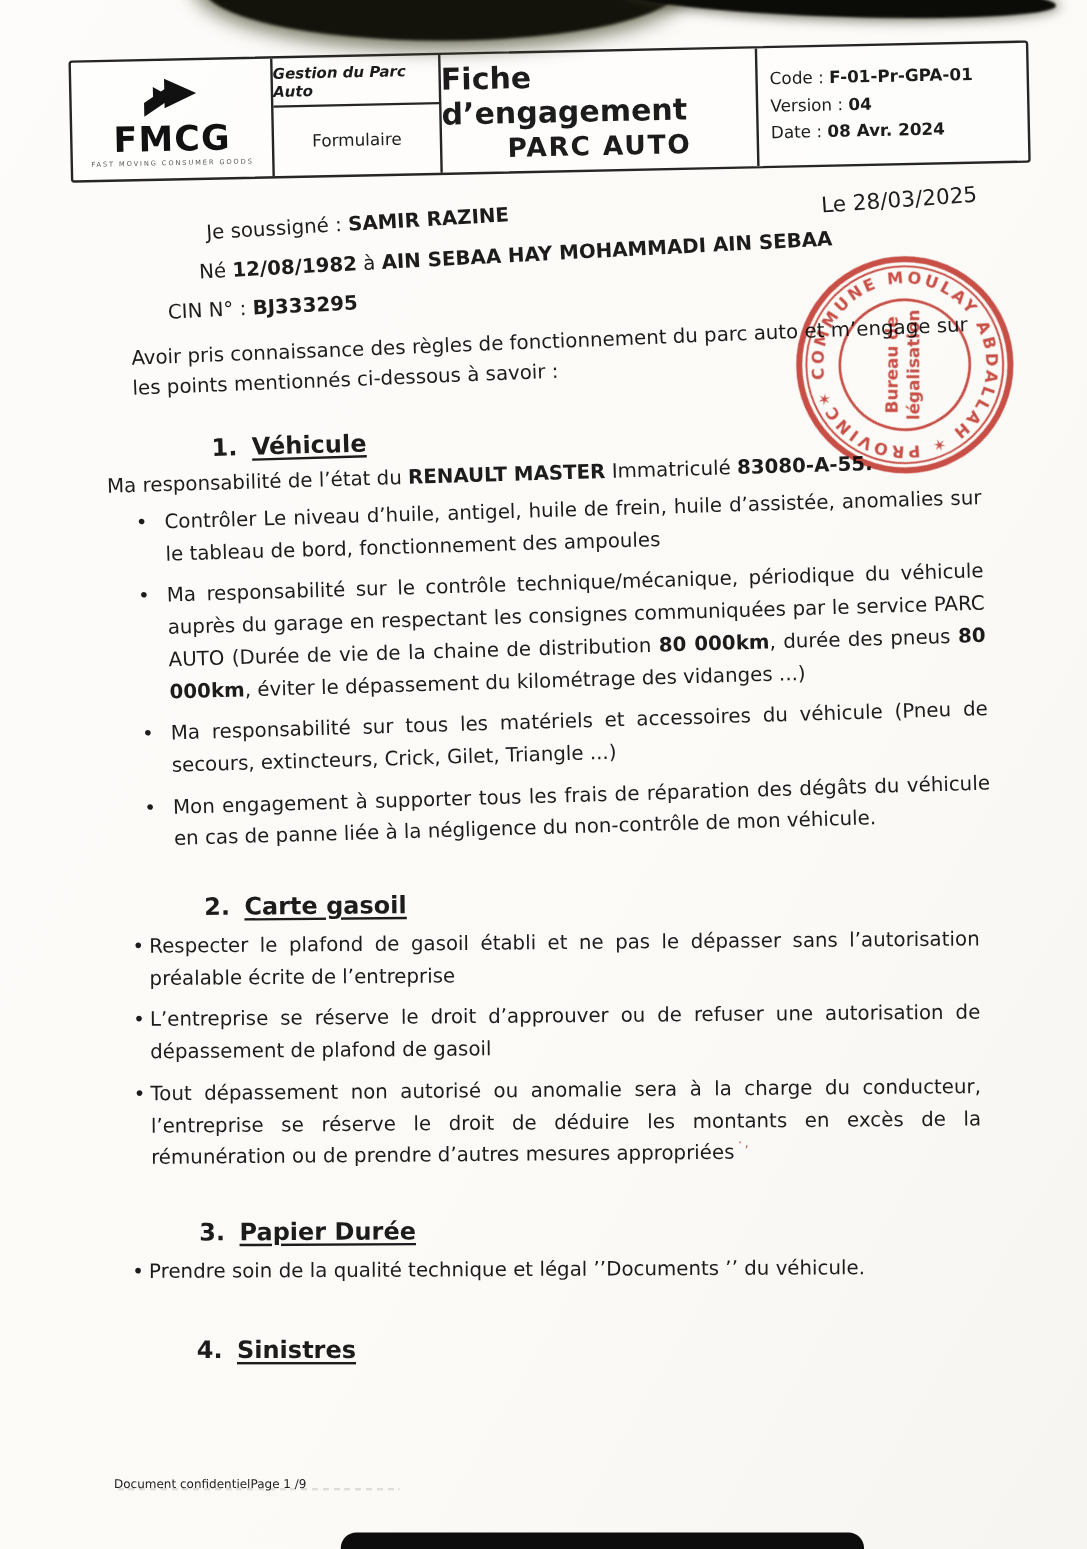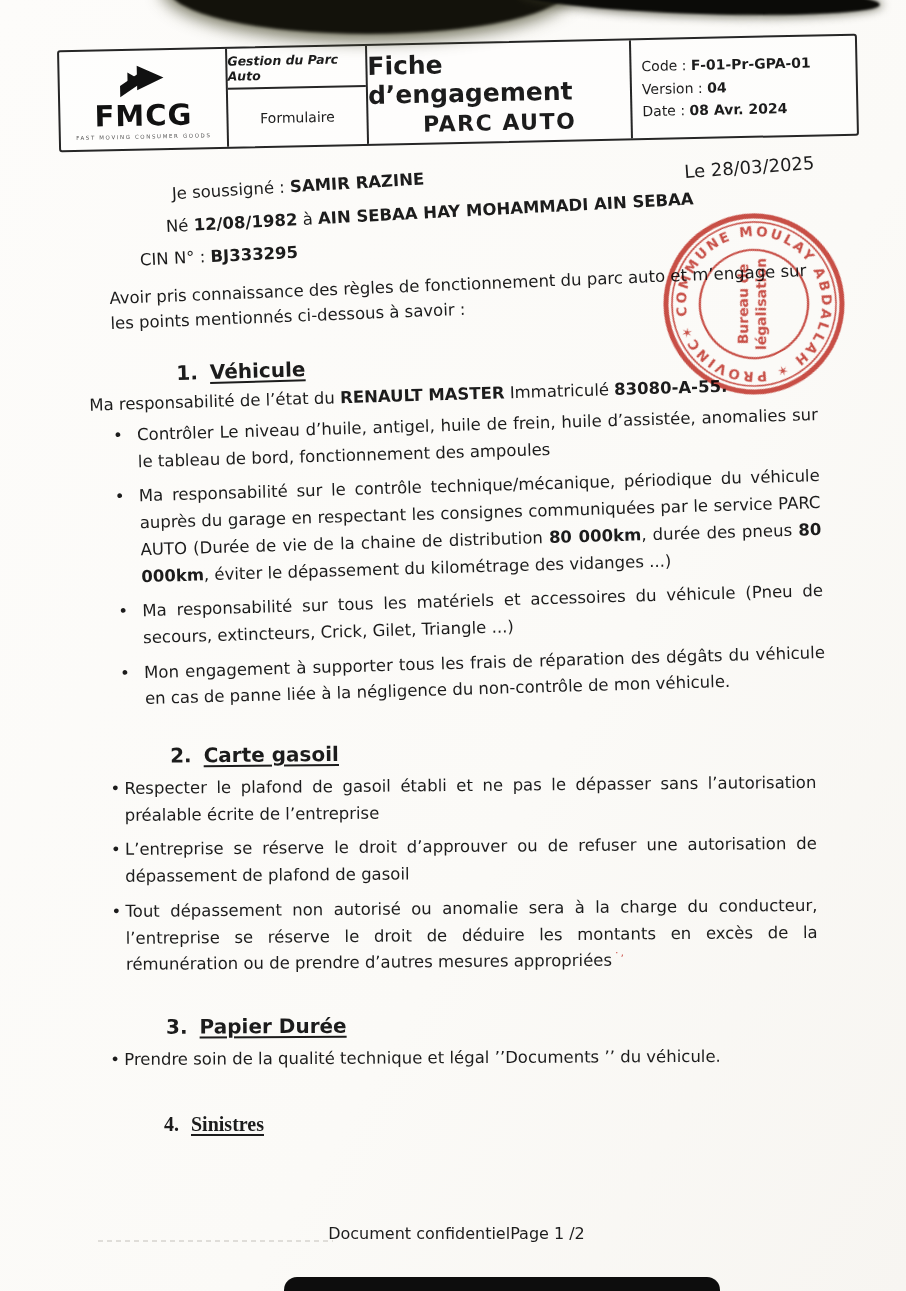--- a/index.html
+++ b/index.html
@@ -69,21 +69,21 @@
   .intro-line{font-size:16.5px;margin-bottom:13px;transform-origin:left center;}
   .il1{padding-left:62px;transform:rotate(-3.4deg);}
   .il2{padding-left:56px;transform:rotate(-3deg);}
   .il3{padding-left:30px;transform:rotate(-2.8deg);margin-bottom:16px;}
   .intro-para{font-size:16.5px;line-height:1.5;transform:rotate(-2.3deg);
     transform-origin:left center;}
   .section{transform-origin:left top;}
   .sec1{margin-top:26px;transform:rotate(-1.7deg);}
   .sec2{margin-top:30px;transform:rotate(-0.5deg);}
   .sec3{margin-top:36px;transform:rotate(-0.3deg);}
-  .sec4{margin-top:40px;font-family:Liberation Serif, serif;}
+  .sec4{margin-top:40px;}
   .sec-heading{font-size:20px;margin-bottom:8px;}
   .sec-heading .num{font-weight:700;margin-right:12px;}
   .sec-heading .ttl{font-weight:700;text-decoration:underline;text-underline-offset:3px;}
   .hd1{padding-left:66px;}
   .hd2{padding-left:60px;}
   .hd3{padding-left:56px;}
   .hd4{padding-left:54px;margin-bottom:18px;}
   .sec-intro{font-size:16.5px;margin-left:-22px;margin-bottom:9px;}
   ul.blist{list-style:none;margin:0;padding:0;}
   ul.blist li{
@@ -96,21 +96,21 @@
   .s2 li::before{content:"\2022";position:absolute;left:0;top:0;}
   
   .stamp{
     position:absolute;left:658px;top:208px;width:192px;height:192px;
     transform:rotate(-28deg);opacity:.88;mix-blend-mode:multiply;
     z-index:4;pointer-events:none;filter:blur(.4px);
   }
   
   .footer{
     position:absolute;left:95px;right:88px;bottom:48px;
-    display:flex;justify-content:center;font-size:16px;
+    display:flex;justify-content:flex-start;font-size:10px;
   }
 </style>
 </head>
 <body>
 
 <div class="page">
 
   <div class="blob-top-left"></div>
   <div class="blob-top-right"></div>
   <div class="bar-bottom"></div>
@@ -202,16 +202,16 @@
       <textPath href="#ringPath">✶ COMMUNE MOULAY ABDALLAH ✶ PROVINCE EL JADIDA</textPath>
     </text>
     <g transform="rotate(-62 96 96)" fill="#c4372e" font-family="DejaVu Sans, sans-serif" font-size="14" font-weight="700" text-anchor="middle">
       <text x="96" y="90">Bureau de</text>
       <text x="96" y="108">légalisation</text>
     </g>
   </svg>
 
   <div class="footer">
     <span>Document confidentiel</span>
-    <span>Page 1 /2</span>
+    <span>Page 1 /9</span>
   </div>
 
 </div>
 
 </body></html>

